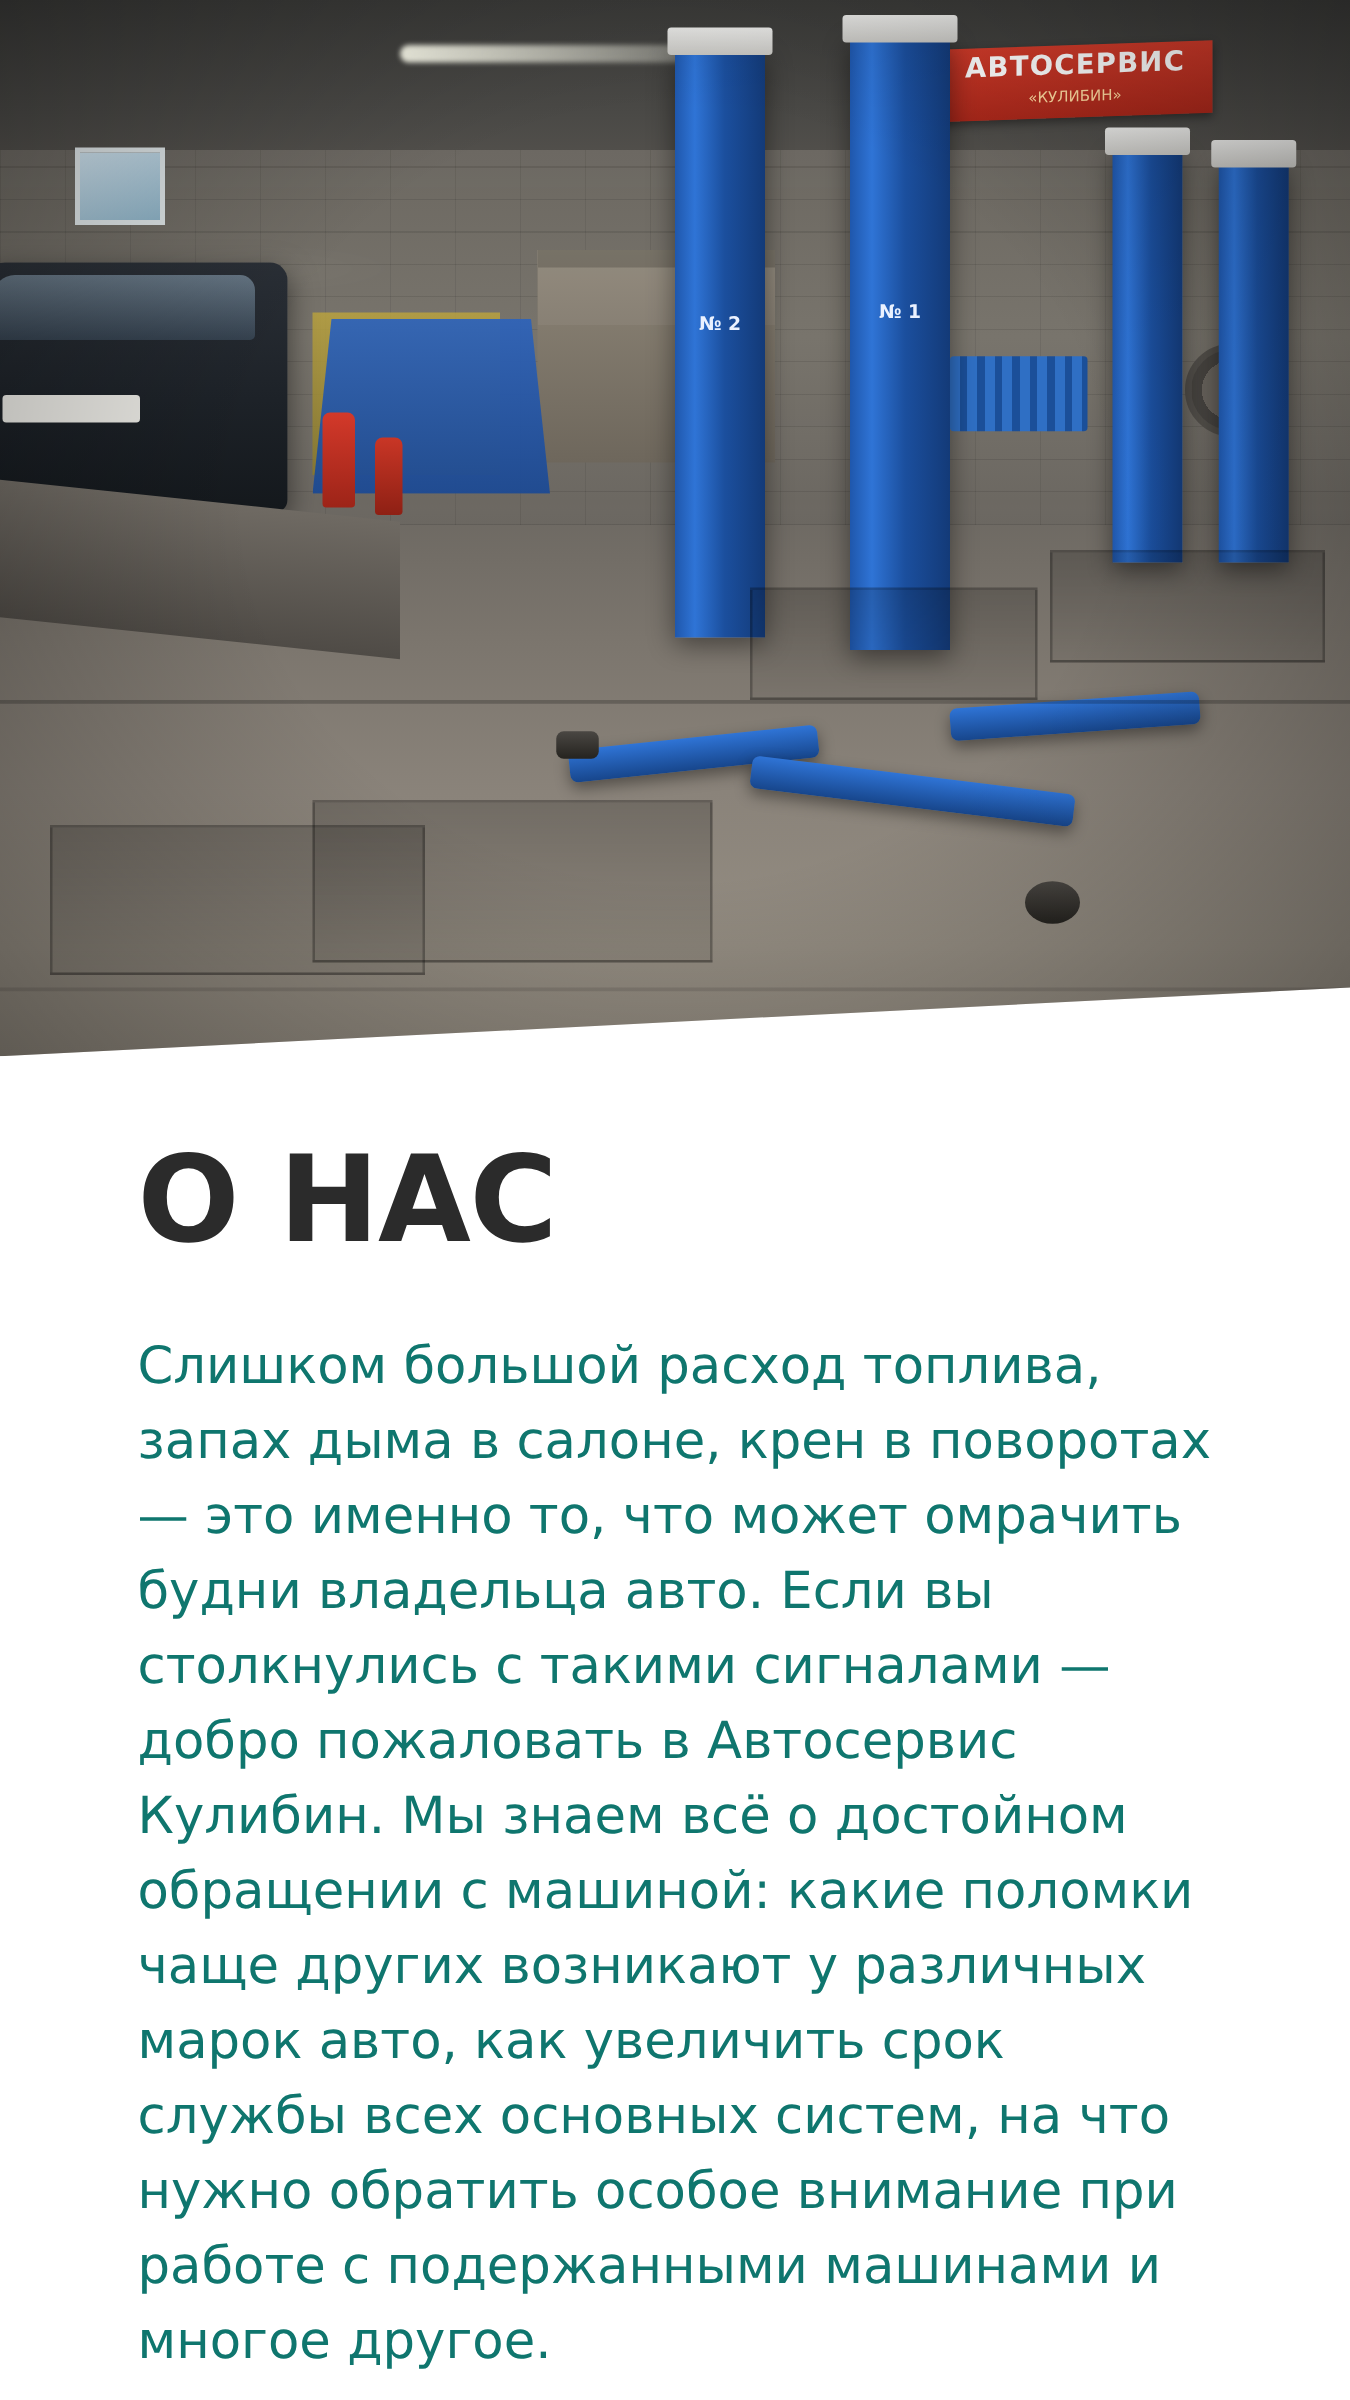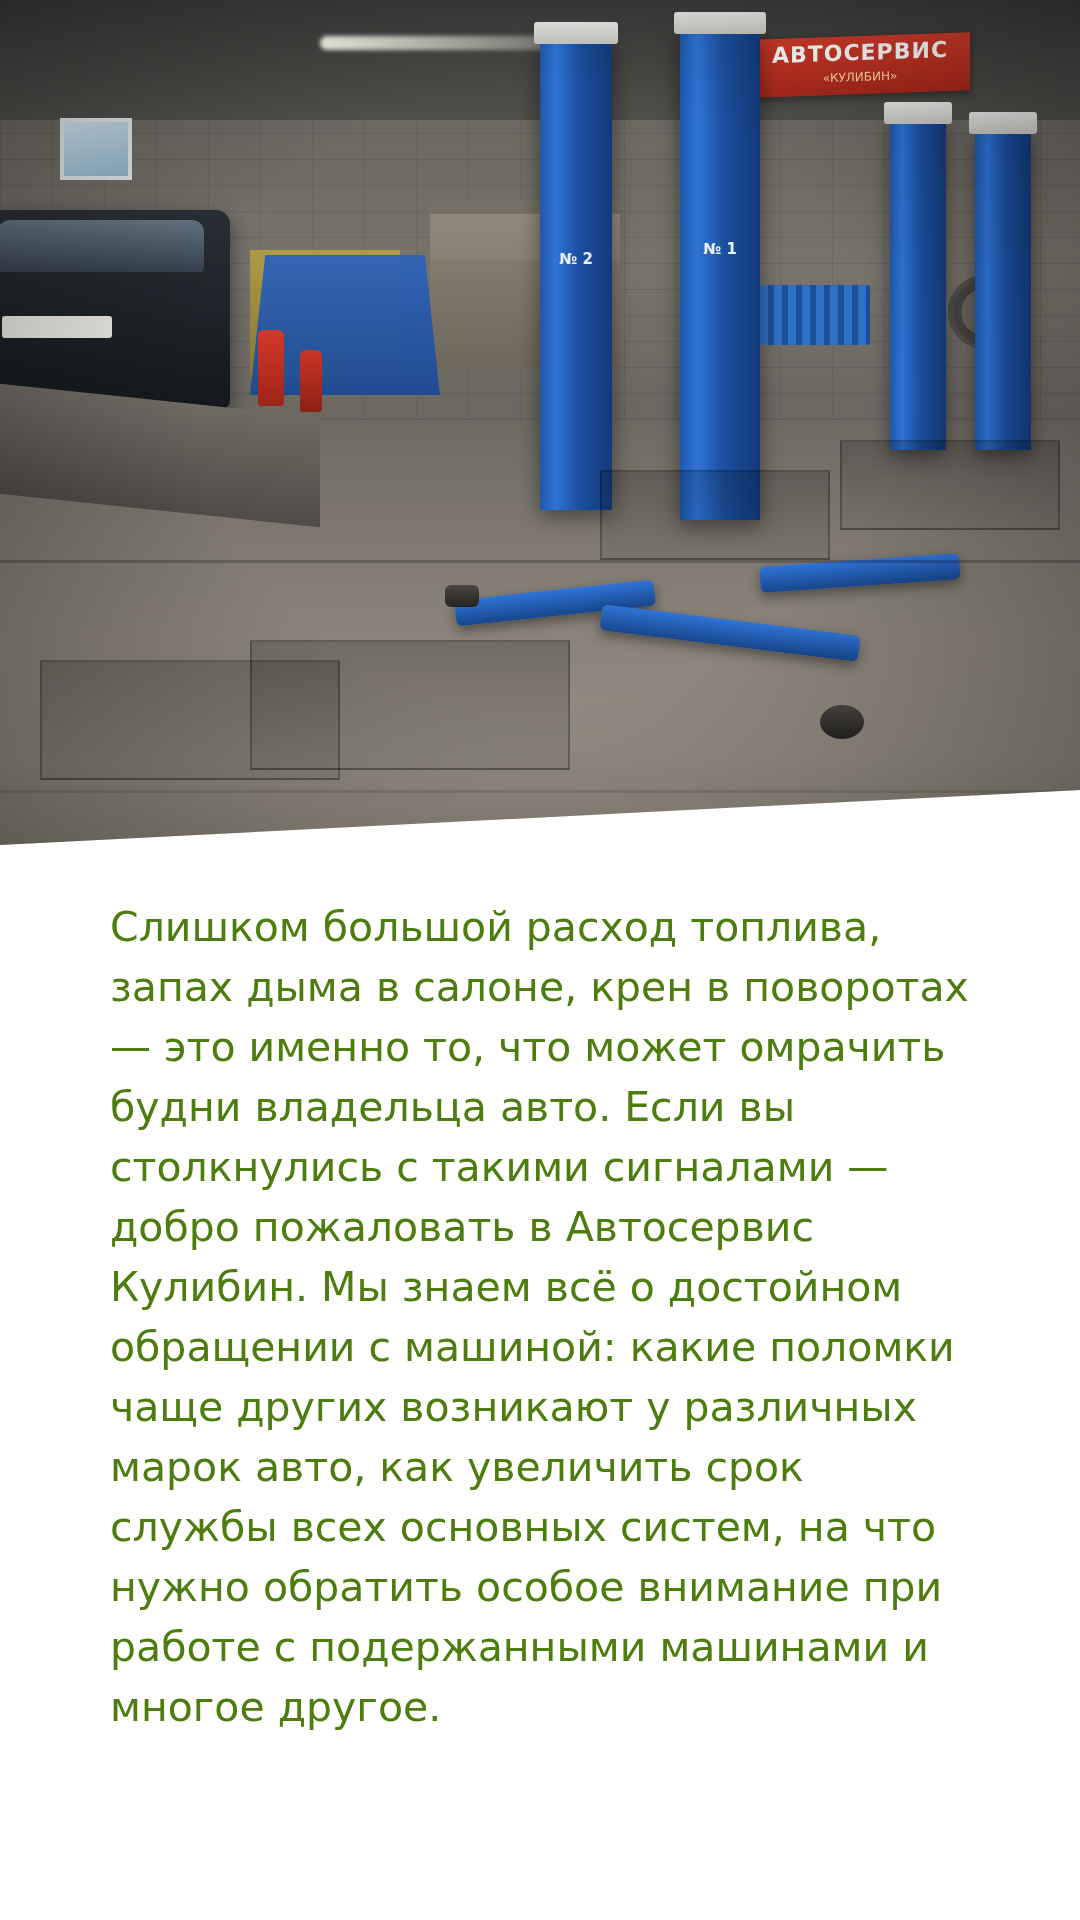--- a/index.html
+++ b/index.html
@@ -205,21 +205,21 @@
     font-size: 96px;
     line-height: 100px;
     letter-spacing: -1px;
     color: #2b2b2b;
     margin-top: 65px;
   }
   .body-text {
     margin-top: 52px;
     font-size: 41px;
     line-height: 60px;
-    color: #4d7c0f;
+    color: #0f766e;
     max-width: 870px;
     font-weight: 400;
   }
 </style>
 </head>
 <body>
 
 <div class="page">
 
   <div class="hero">
@@ -273,16 +273,17 @@
     <div class="plate" style="left:250px; top:640px; width:320px; height:130px;"></div>
     <div class="plate" style="left:600px; top:470px; width:230px; height:90px;"></div>
     <div class="plate" style="left:840px; top:440px; width:220px; height:90px;"></div>
     <div class="floorline" style="left:0; top:560px; width:1080px;"></div>
     <div class="floorline" style="left:0; top:790px; width:1080px; opacity:.5;"></div>
 
     <div class="hero-vignette"></div>
   </div>
 
   <div class="content">
+    <h1 class="title">О НАС</h1>
     <p class="body-text">Слишком большой расход топлива, запах дыма в салоне, крен в поворотах — это именно то, что может омрачить будни владельца авто. Если вы столкнулись с такими сигналами — добро пожаловать в Автосервис Кулибин. Мы знаем всё о достойном обращении с машиной: какие поломки чаще других возникают у различных марок авто, как увеличить срок службы всех основных систем, на что нужно обратить особое внимание при работе с подержанными машинами и многое другое.</p>
   </div>
 
 </div>
 
 </body></html>

